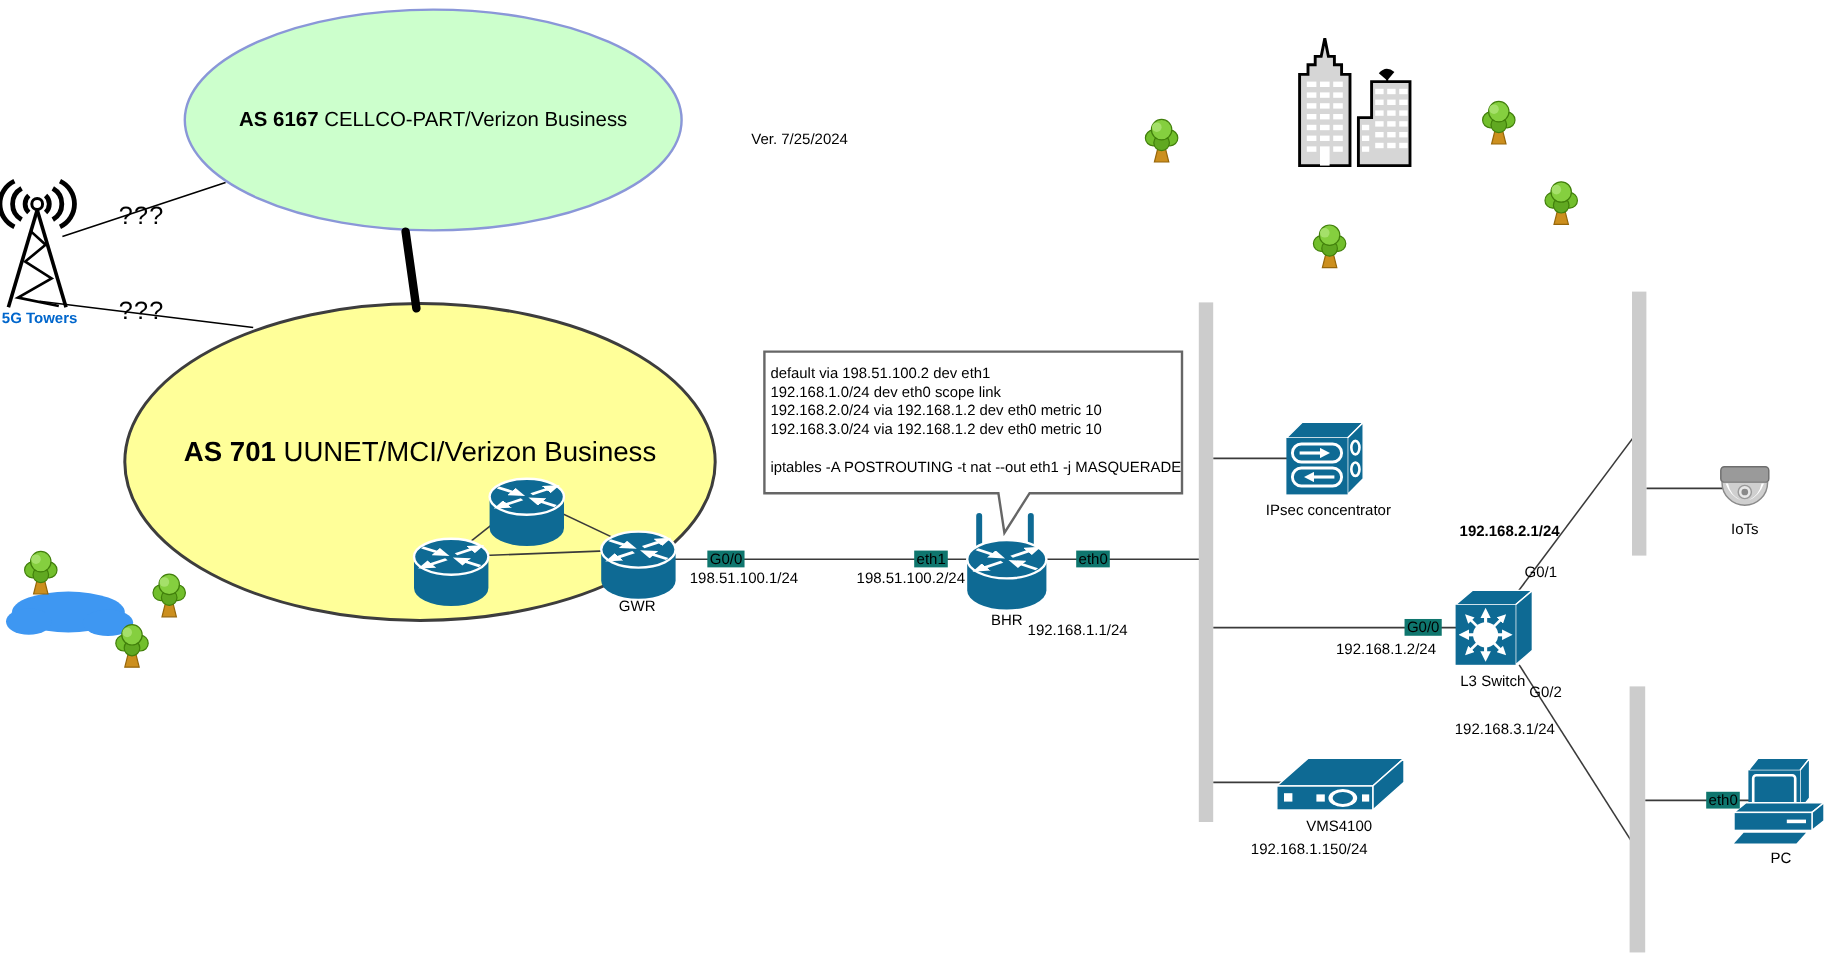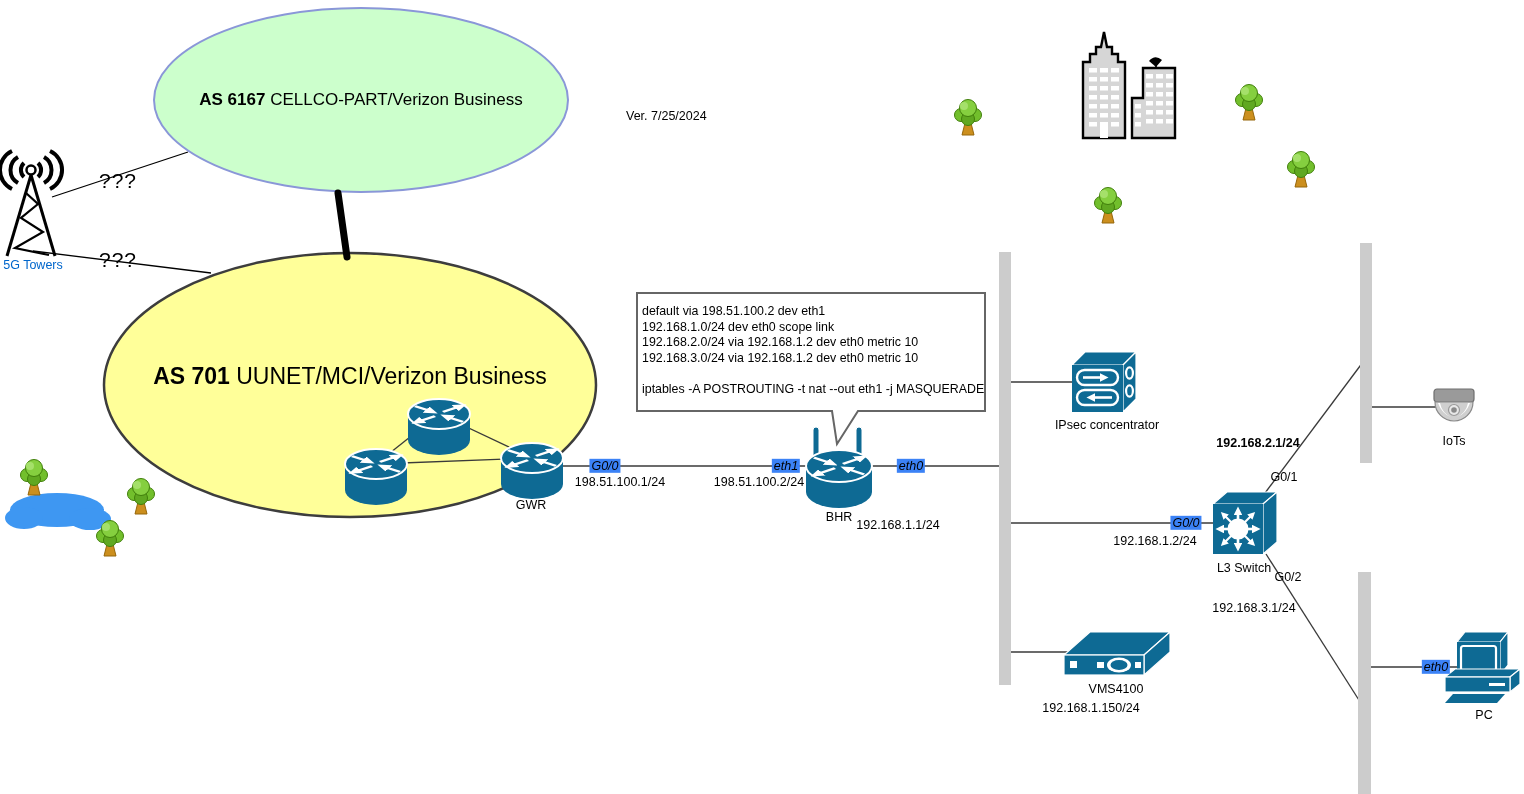--- a/index.html
+++ b/index.html
@@ -1,21 +1,21 @@
 <!DOCTYPE html>
 <html><head>
 <meta charset="utf-8">
 <style>
   html,body{margin:0;padding:0;background:#fff;}
   #stage{position:relative;width:1524px;height:794px;background:#fff;overflow:hidden;
          font-family:"Liberation Sans",sans-serif;color:#000;}
   #wires{position:absolute;left:0;top:0;width:1524px;height:794px;}
   .lbl{position:absolute;font-size:12.5px;line-height:1.15;white-space:nowrap;}
   .ctr{transform:translate(-50%,-50%);}
-  .online{background:#3b82f6;padding:0 2px;font-style:italic;}
+  .online{background:#0f766e;padding:0 2px;}
   .blue{color:#0066cc;}
   .qq{font-size:21px;letter-spacing:1px;}
   .ell-label{position:absolute;text-align:center;}
   .ell-label b{font-weight:bold;margin-top:13px;}
   #as6167-label{left:155px;top:90px;width:412px;font-size:17px;}
   #as701-label{left:104px;top:363px;width:492px;font-size:23px;}
   #rt-text{position:absolute;left:642px;top:304px;width:336px;}
   .rtl{height:15.5px;line-height:15.5px;font-size:12.4px;white-space:nowrap;}
 </style>
 </head>
@@ -243,26 +243,26 @@
 
 <div class="ell-label" id="as6167-label">
   <b>AS 6167</b><span> CELLCO-PART/Verizon Business</span>
 </div>
 <div class="ell-label" id="as701-label">
   <b>AS 701</b><span> UUNET/MCI/Verizon Business</span>
 </div>
 
 <div class="lbl ctr qq" style="left:118px;top:181px;">???</div>
 <div class="lbl ctr qq" style="left:118px;top:260px;">???</div>
-<div class="lbl ctr blue" style="left:33px;top:265px;">5G Towers</div>
+<div class="lbl ctr blue" style="left:33px;top:265px;font-weight:bold;">5G Towers</div>
 
 <div class="lbl ctr" style="left:531px;top:505px;">GWR</div>
 <div class="lbl ctr online" style="left:605px;top:466px;">G0/0</div>
 <div class="lbl ctr" style="left:620px;top:482px;">198.51.100.1/24</div>
-<div class="lbl ctr online" style="left:776px;top:466px;margin-left:10px;">eth1</div>
+<div class="lbl ctr online" style="left:776px;top:466px;">eth1</div>
 <div class="lbl ctr" style="left:759px;top:482px;">198.51.100.2/24</div>
 <div class="lbl ctr" style="left:839px;top:517px;">BHR</div>
 <div class="lbl ctr online" style="left:911px;top:466px;">eth0</div>
 <div class="lbl ctr" style="left:898px;top:481px;margin-top:44px;">192.168.1.1/24</div>
 
 <div class="lbl ctr" style="left:1107px;top:425px;">IPsec concentrator</div>
 
 <div class="lbl ctr online" style="left:1186px;top:523px;">G0/0</div>
 <div class="lbl ctr" style="left:1155px;top:541px;">192.168.1.2/24</div>
 <div class="lbl ctr" style="left:1244px;top:568px;">L3 Switch</div>

